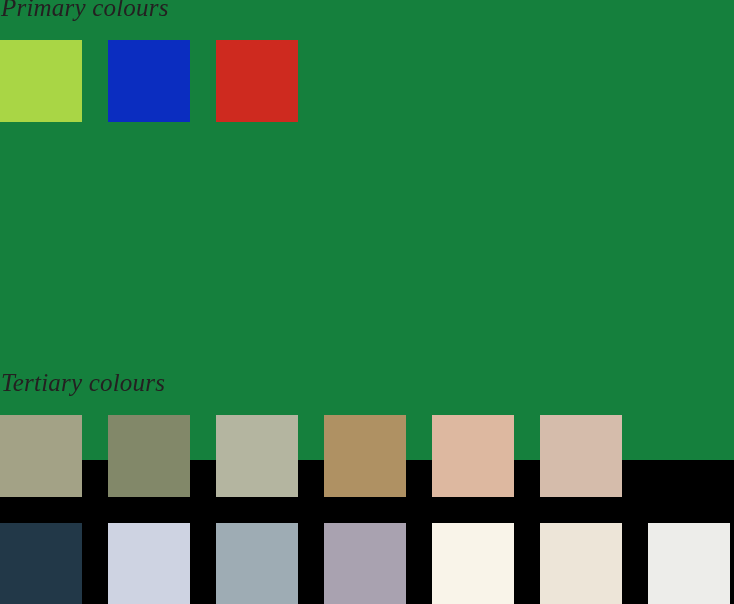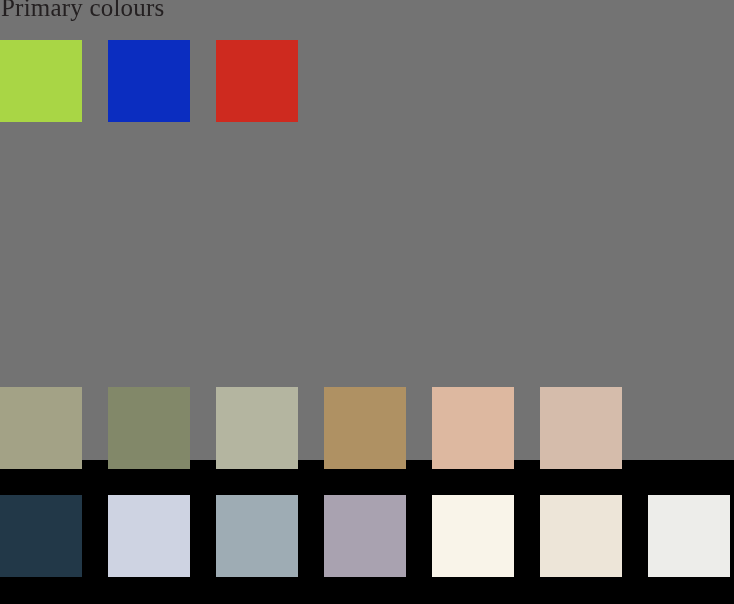--- a/index.html
+++ b/index.html
@@ -11,21 +11,22 @@
     width: 734px;
     height: 604px;
     overflow: hidden;
     font-family: "Liberation Serif", "DejaVu Serif", serif;
     position: relative;
   }
   .palette {
     position: relative;
     width: 734px;
     height: 460px;
-    background: #737373;
+    background: #15803d;
+    font-style: italic;
   }
   .section {
     position: absolute;
     left: 0;
     width: 734px;
   }
   .section-heading {
     font-family: "Liberation Serif", "DejaVu Serif", serif;
     font-size: 25px;
     line-height: 28px;
@@ -67,20 +68,21 @@
     <h2 class="section-heading">Primary colours</h2>
     <div class="swatch-row" id="row-primary">
         <div class="swatch" style="left: 0px; width: 82px; height: 82px; background: rgb(169, 214, 69);"></div>
         <div class="swatch" style="left: 108px; width: 82px; height: 82px; background: rgb(11, 45, 192);"></div>
         <div class="swatch" style="left: 216px; width: 82px; height: 82px; background: rgb(206, 42, 31);"></div>
       </div>
   </div>
 
 
   <div class="section" id="section-tertiary">
+    <h2 class="section-heading">Tertiary colours</h2>
     <div class="swatch-row" id="row-tertiary-1">
         <div class="swatch" style="left: 0px; width: 82px; height: 82px; background: rgb(163, 162, 134);"></div>
         <div class="swatch" style="left: 108px; width: 82px; height: 82px; background: rgb(130, 136, 105);"></div>
         <div class="swatch" style="left: 216px; width: 82px; height: 82px; background: rgb(180, 181, 160);"></div>
         <div class="swatch" style="left: 324px; width: 82px; height: 82px; background: rgb(175, 145, 99);"></div>
         <div class="swatch" style="left: 432px; width: 82px; height: 82px; background: rgb(221, 184, 160);"></div>
         <div class="swatch" style="left: 540px; width: 82px; height: 82px; background: rgb(213, 188, 171);"></div>
       </div>
     <div class="swatch-row" id="row-tertiary-2">
         <div class="swatch" style="left: 0px; width: 82px; height: 82px; background: rgb(34, 56, 72);"></div>

